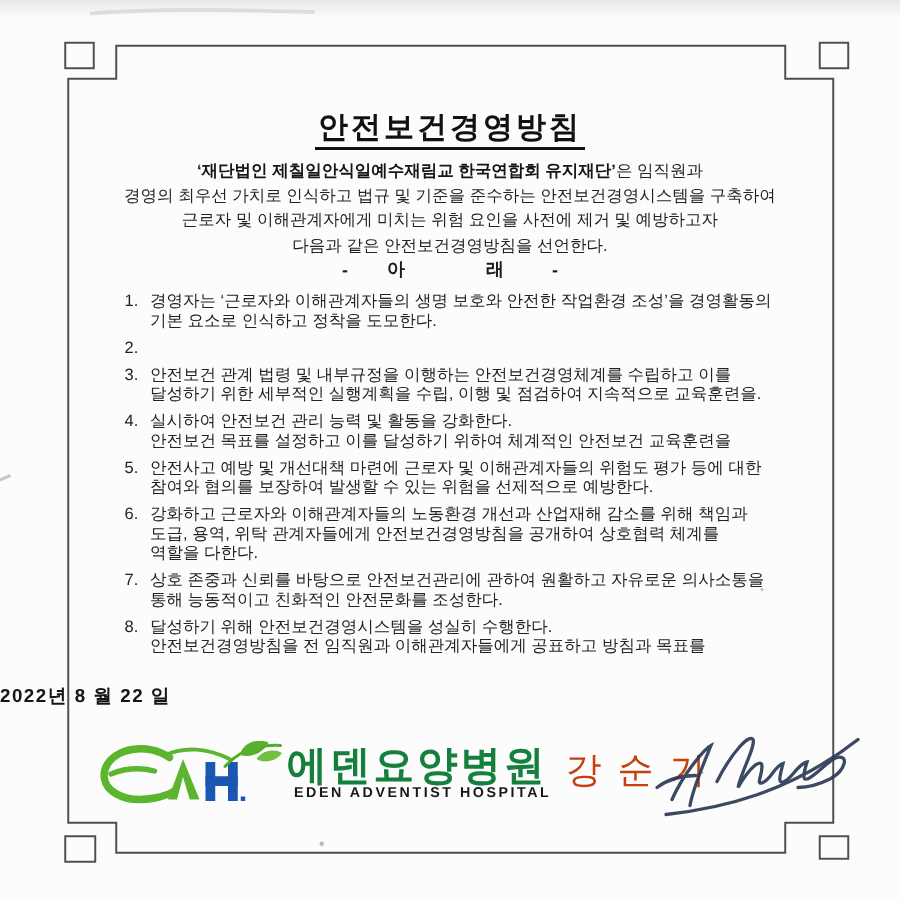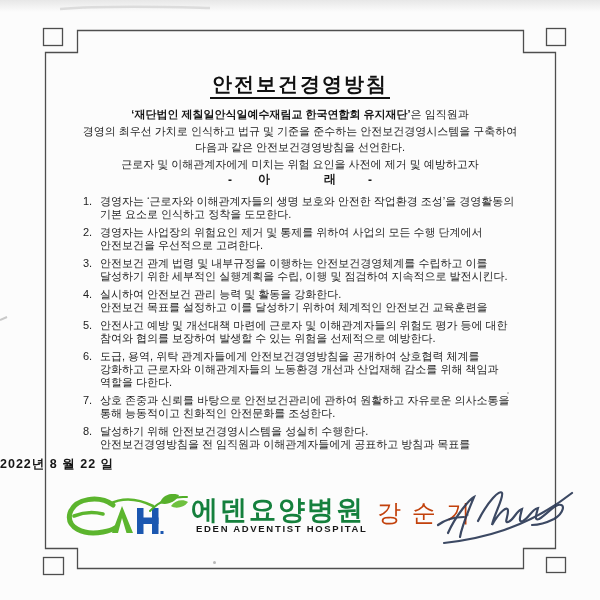--- a/index.html
+++ b/index.html
@@ -84,72 +84,68 @@
   <div class="speck" style="left:467px;top:514px;width:2px;height:2px;"></div>
   <div class="speck" style="left:507px;top:392px;width:2px;height:2px;"></div>
 
   <div class="title">
     <span>안전보건경영방침</span>
   </div>
 
   <div class="intro">
     <div><span class="b">‘재단법인 제칠일안식일예수재림교 한국연합회 유지재단’</span><span>은 임직원과</span></div>
     <div>경영의 최우선 가치로 인식하고 법규 및 기준을 준수하는 안전보건경영시스템을 구축하여</div>
+    <div>근로자 및 이해관계자에게 미치는 위험 요인을 사전에 제거 및 예방하고자</div>
     <div>다음과 같은 안전보건경영방침을 선언한다.</div>
-    <div>근로자 및 이해관계자에게 미치는 위험 요인을 사전에 제거 및 예방하고자</div>
   </div>
 
   <div class="divider">
     <span class="d1">-</span>
     <span class="w1">아</span>
     <span class="w2">래</span>
     <span>-</span>
   </div>
 
   <div class="list">
     <div class="item">
       <span class="num">1.</span>
       <div class="lines">
         <div>경영자는 ‘근로자와 이해관계자들의 생명 보호와 안전한 작업환경 조성’을 경영활동의</div>
         <div>기본 요소로 인식하고 정착을 도모한다.</div>
       </div>
     </div>
     <div class="item">
       <span class="num">2.</span>
-      <div class="lines">
-        <div>경영자는 사업장의 위험요인 제거 및 통제를 위하여 사업의 모든 수행 단계에서</div>
-        <div>안전보건을 우선적으로 고려한다.</div>
-      </div>
     </div>
     <div class="item">
       <span class="num">3.</span>
       <div class="lines">
         <div>안전보건 관계 법령 및 내부규정을 이행하는 안전보건경영체계를 수립하고 이를</div>
-        <div>달성하기 위한 세부적인 실행계획을 수립, 이행 및 점검하여 지속적으로 발전시킨다.</div>
+        <div>달성하기 위한 세부적인 실행계획을 수립, 이행 및 점검하여 지속적으로 교육훈련을.</div>
       </div>
     </div>
     <div class="item">
       <span class="num">4.</span>
       <div class="lines">
         <div>실시하여 안전보건 관리 능력 및 활동을 강화한다.</div>
         <div>안전보건 목표를 설정하고 이를 달성하기 위하여 체계적인 안전보건 교육훈련을</div>
       </div>
     </div>
     <div class="item">
       <span class="num">5.</span>
       <div class="lines">
         <div>안전사고 예방 및 개선대책 마련에 근로자 및 이해관계자들의 위험도 평가 등에 대한</div>
         <div>참여와 협의를 보장하여 발생할 수 있는 위험을 선제적으로 예방한다.</div>
       </div>
     </div>
     <div class="item">
       <span class="num">6.</span>
       <div class="lines">
+        <div>강화하고 근로자와 이해관계자들의 노동환경 개선과 산업재해 감소를 위해 책임과</div>
         <div>도급, 용역, 위탁 관계자들에게 안전보건경영방침을 공개하여 상호협력 체계를</div>
-        <div>강화하고 근로자와 이해관계자들의 노동환경 개선과 산업재해 감소를 위해 책임과</div>
         <div>역할을 다한다.</div>
       </div>
     </div>
     <div class="item">
       <span class="num">7.</span>
       <div class="lines">
         <div>상호 존중과 신뢰를 바탕으로 안전보건관리에 관하여 원활하고 자유로운 의사소통을</div>
         <div>통해 능동적이고 친화적인 안전문화를 조성한다.</div>
       </div>
     </div>

